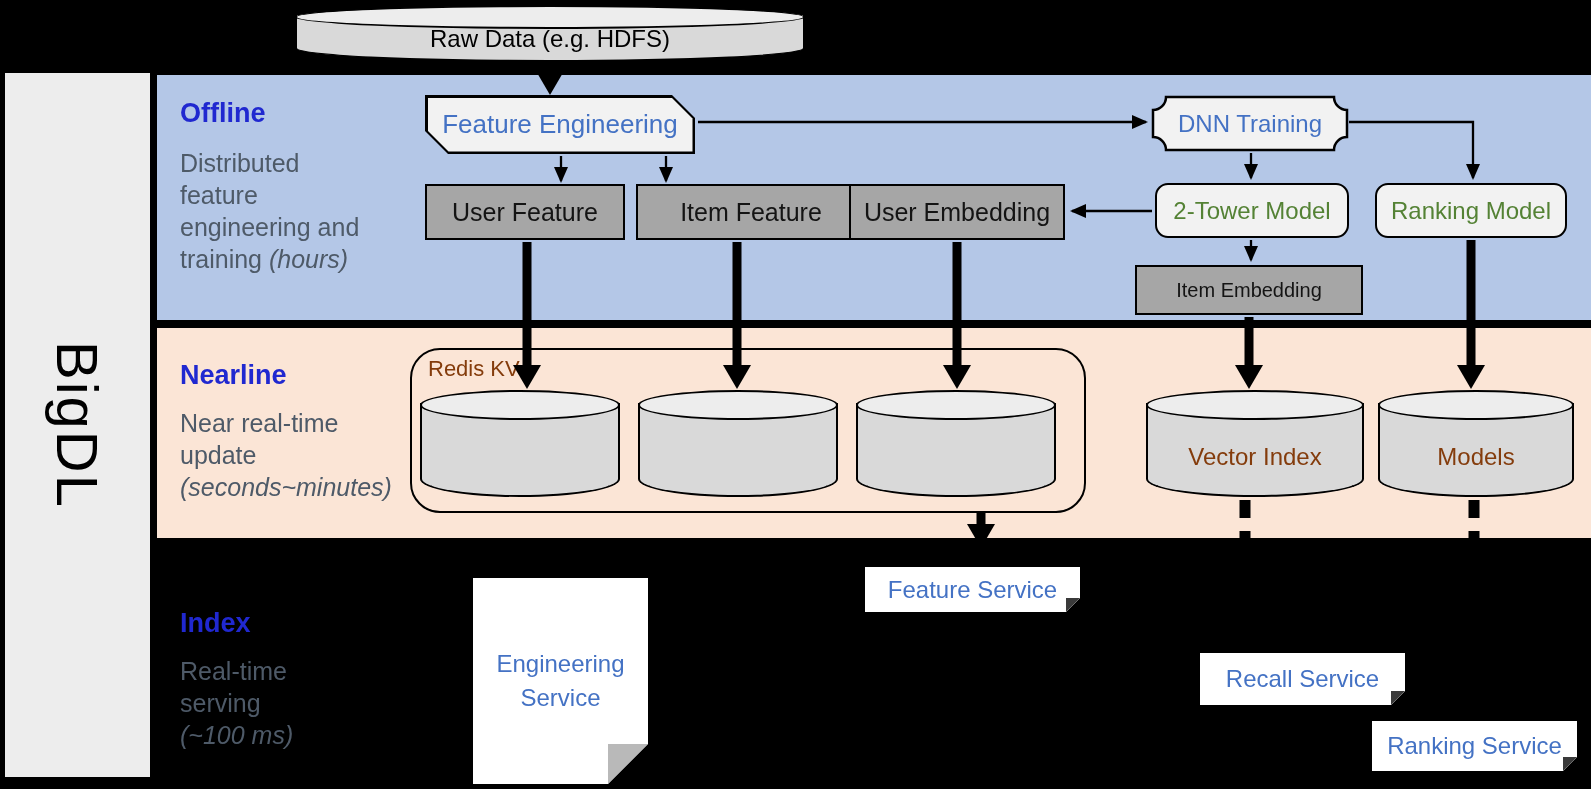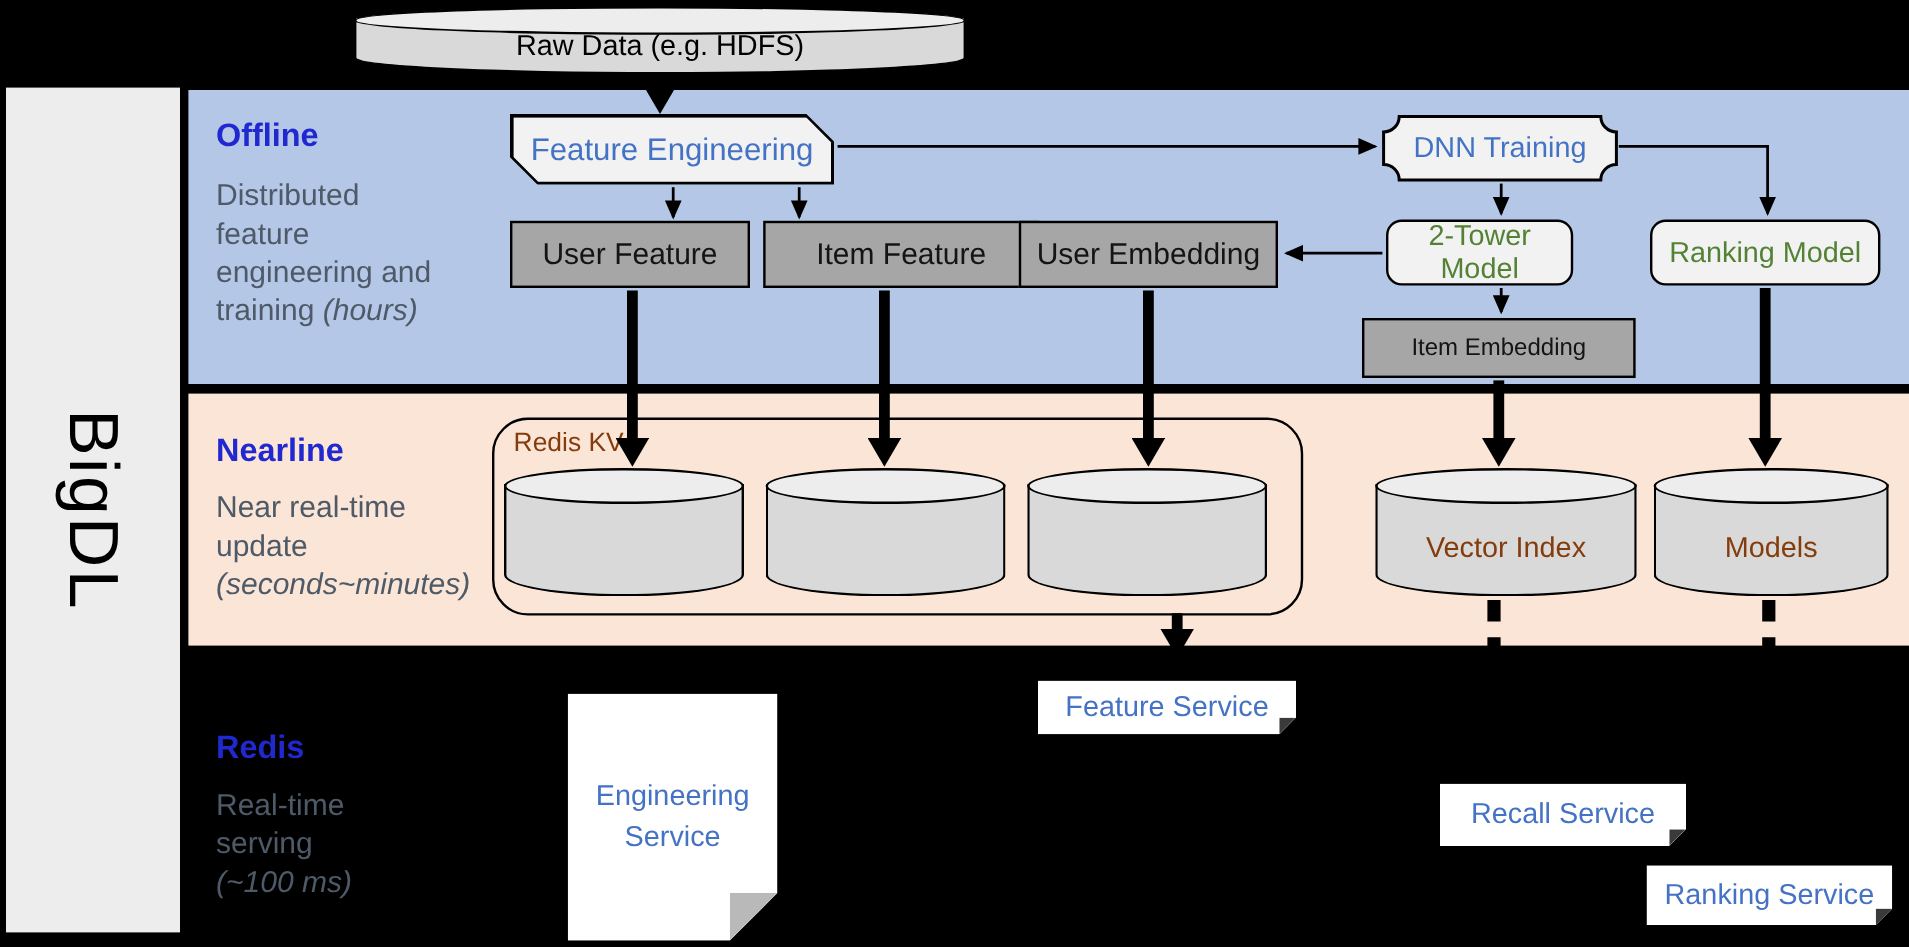--- a/index.html
+++ b/index.html
@@ -94,21 +94,21 @@
   <div class="abs" style="left:180px;top:360px;width:240px;">
     <div class="sec-title">Nearline</div>
     <div class="sec-desc" style="margin-top:16px;">
       <div>Near real-time</div>
       <div>update</div>
       <div><em>(seconds~minutes)</em></div>
     </div>
   </div>
 
   <div class="abs" style="left:180px;top:608px;width:240px;">
-    <div class="sec-title">Redis</div>
+    <div class="sec-title">Index</div>
     <div class="sec-desc" style="margin-top:16px;">
       <div>Real-time</div>
       <div>serving</div>
       <div><em>(~100 ms)</em></div>
     </div>
   </div>
 
   <div class="abs snip-outer" style="left:425px;top:95px;width:270px;height:59px;">
     <div class="snip-inner"></div>
     <div class="snip-label flexc txt-blue" style="font-size:26px;">Feature Engineering</div>
@@ -124,21 +124,21 @@
   <div class="abs node-gray flexc" style="left:425px;top:184px;width:200px;height:56px;">
     <span>User Feature</span>
   </div>
   <div class="abs node-gray flexc" style="left:636px;top:184px;width:230px;height:56px;">
     <span>Item Feature</span>
   </div>
   <div class="abs node-gray flexc" style="left:849px;top:184px;width:216px;height:56px;">
     <span>User Embedding</span>
   </div>
 
-  <div class="abs node-round flexc txt-green" style="left:1155px;top:183px;width:156px;height:55px;">
+  <div class="abs node-round flexc txt-green" style="left:1155px;top:183px;width:194px;height:55px;">
     <span>2-Tower Model</span>
   </div>
   <div class="abs node-round flexc txt-green" style="left:1375px;top:183px;width:192px;height:55px;text-align:right;">
     <span>Ranking Model</span>
   </div>
 
   <div class="abs node-gray flexc" style="left:1135px;top:265px;width:228px;height:50px;font-size:20px;">
     <span>Item Embedding</span>
   </div>
 

